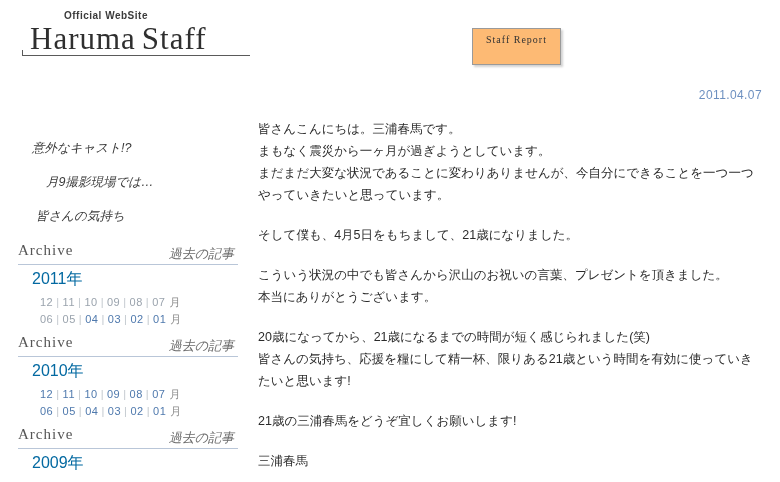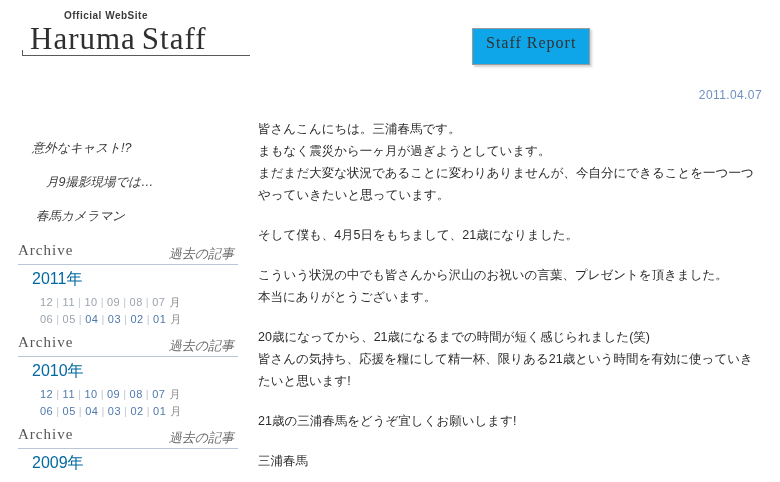--- a/index.html
+++ b/index.html
@@ -64,25 +64,25 @@
     top: -5px;
     width: 1px;
     height: 6px;
     background: #5a5a5a;
   }
 
   #staff-report {
     position: absolute;
     left: 472px;
     top: 28px;
-    padding: 5px 13px 12px 13px;
+    padding: 5px 13px 19px 13px;
     border: 1px solid #9a9a9a;
-    background: #0ea5e9;
+    background: #fdba74;
     font-family: "Liberation Serif", serif;
-    font-size: 16px;
+    font-size: 10px;
     letter-spacing: 1px;
     color: #333333;
     box-shadow: 2px 2px 2px rgba(0,0,0,0.18);
   }
 
   
   #post-date {
     position: absolute;
     right: 18px;
     top: 88px;
@@ -186,21 +186,21 @@
 
   <div id="staff-report">Staff Report</div>
 </div>
 
 <div id="post-date">2011.04.07</div>
 
 <div id="sidebar">
 
   <a class="entry-link indent-1">意外なキャスト!?</a>
   <a class="entry-link indent-2">月9撮影現場では…</a>
-  <a class="entry-link indent-3">春馬カメラマン</a>
+  <a class="entry-link indent-3">皆さんの気持ち</a>
 
   <div class="archive-block">
     <div class="archive-head">
       <span class="archive-title">Archive</span>
       <span class="archive-sub">過去の記事</span>
     </div>
     <div class="archive-rule"></div>
     <div class="archive-year">2011年</div>
     <div class="month-row"><span class="m">12</span><span class="sep">|</span><span class="m">11</span><span class="sep">|</span><span class="m">10</span><span class="sep">|</span><span class="m">09</span><span class="sep">|</span><span class="m">08</span><span class="sep">|</span><span class="m">07</span><span class="unit">月</span></div>
     <div class="month-row"><span class="m">06</span><span class="sep">|</span><span class="m">05</span><span class="sep">|</span><span class="m active">04</span><span class="sep">|</span><span class="m active">03</span><span class="sep">|</span><span class="m active">02</span><span class="sep">|</span><span class="m active">01</span><span class="unit">月</span></div>

